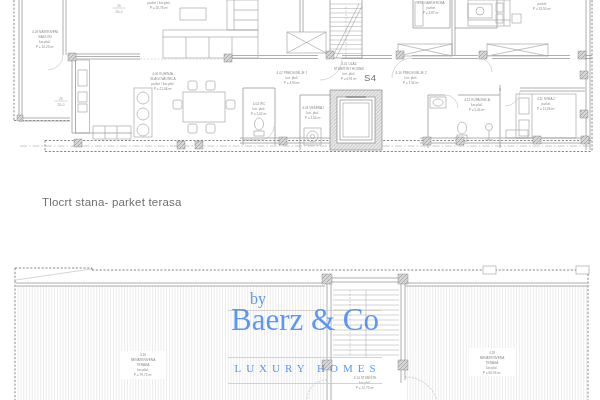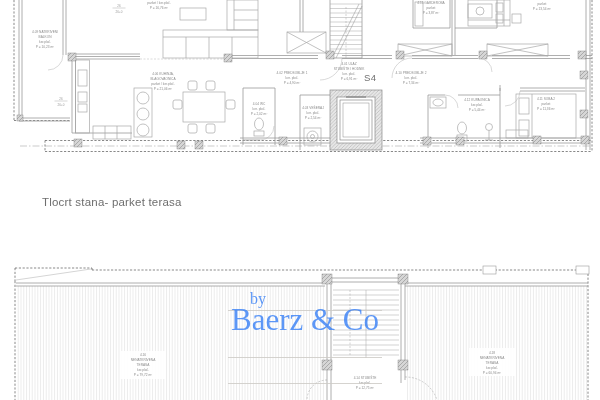--- a/index.html
+++ b/index.html
@@ -354,15 +354,16 @@
       <text x="365" y="119">ker.ploč.</text>
       <text x="365" y="124">P = 12,75 m²</text>
     </g>
   </g>
 </svg>
 
 <div class="wm wm-by">by</div>
 <div class="wm-line" id="wm-line1"></div>
 <div class="wm wm-brand">Baerz &amp; Co</div>
 <div class="wm-line" id="wm-line2"></div>
+<div class="wm wm-tag">LUXURY HOMES</div>
 <div class="wm-line" id="wm-line3"></div>
 
 </div>
 
 </body></html>

